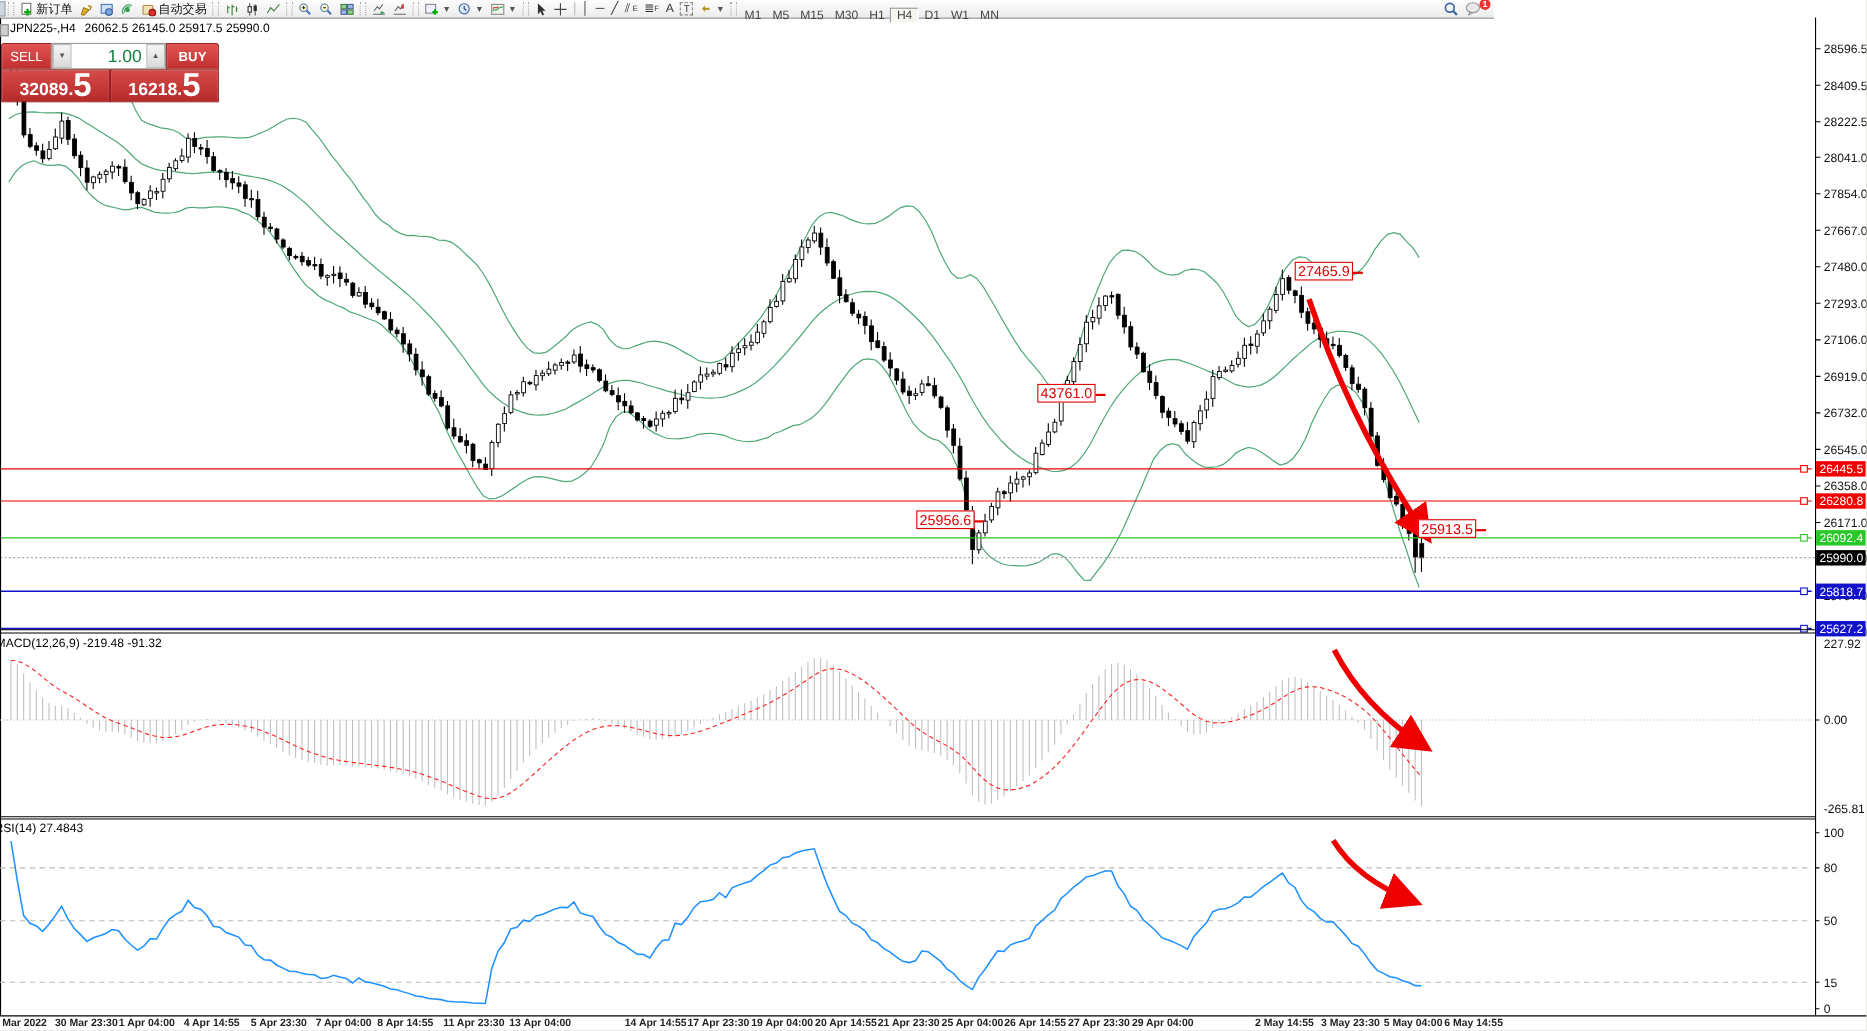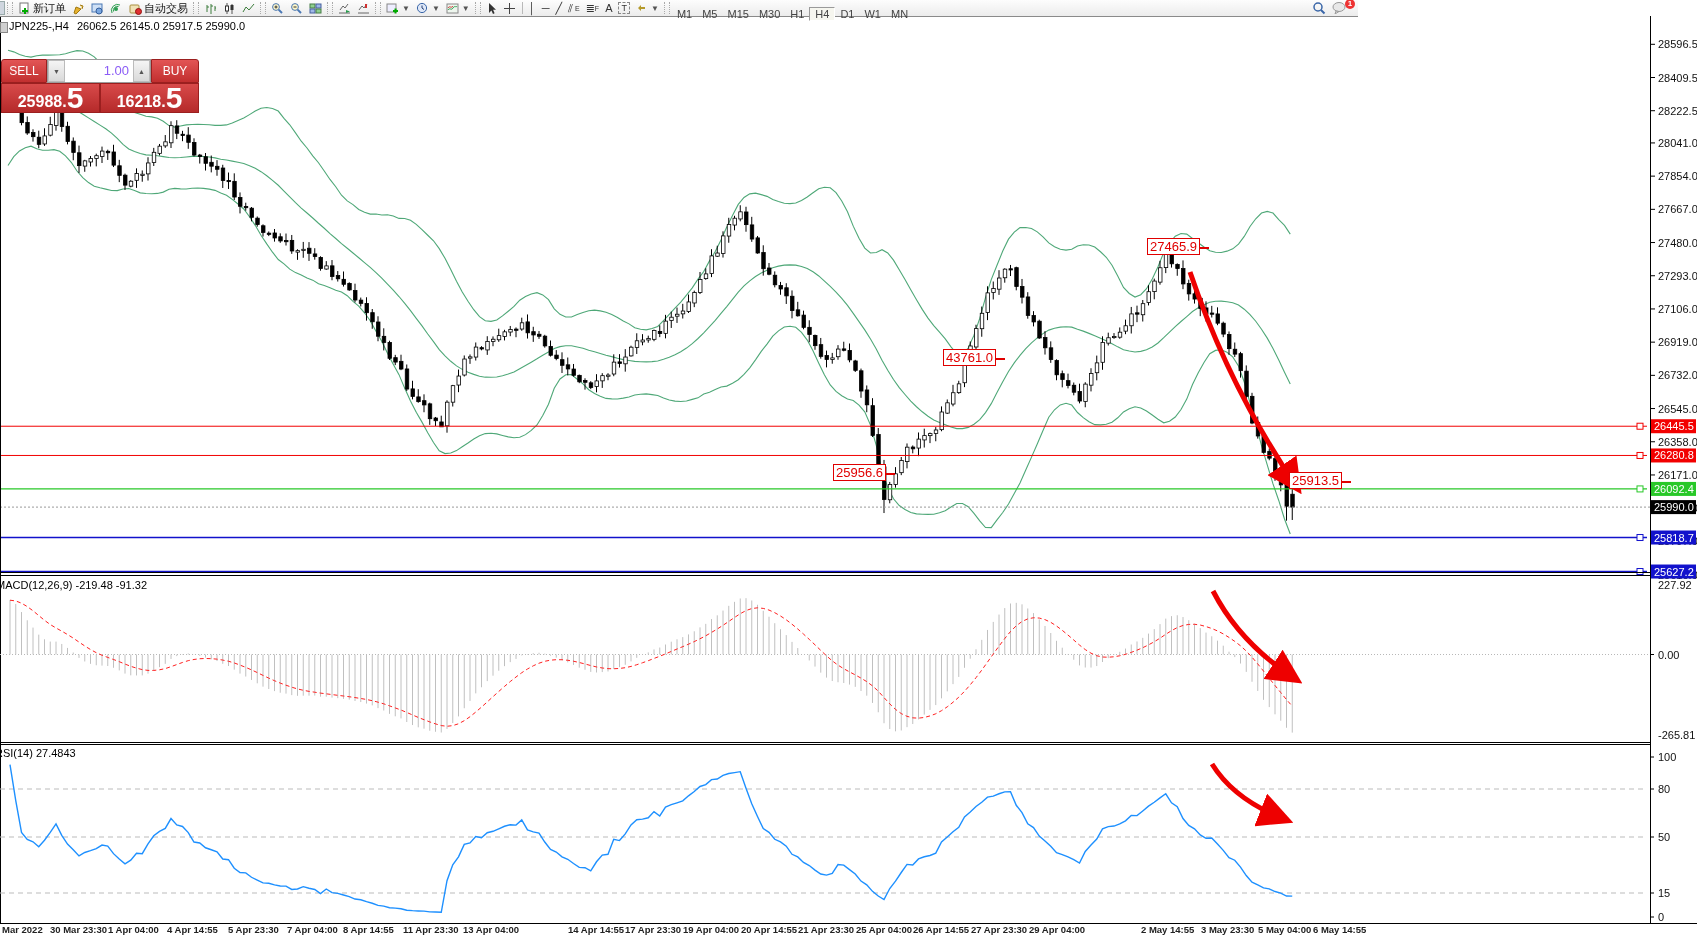--- a/index.html
+++ b/index.html
@@ -21,30 +21,30 @@
   .tb-right{margin-left:auto;display:flex;align-items:center;}
   .badge{position:relative;display:inline-block;}
   .badge b{position:absolute;top:-2px;right:-5px;background:#e33;color:#fff;border-radius:50%;
     width:10px;height:10px;font-size:8px;line-height:10px;text-align:center;font-weight:bold;}
   .sub{font-size:7px;vertical-align:sub;}
   
   #chart-title{position:absolute;left:9px;top:20px;font-size:11px;color:#000;z-index:20;}
   #chart-title .sym{margin-right:8px;}
   #title-ic{position:absolute;left:0;top:22px;width:6px;height:9px;background:#cfcfcf;border:1px solid #888;z-index:20;}
   
-  #quote{position:absolute;left:1px;top:39px;width:198px;z-index:25;font-family:"Liberation Sans",sans-serif;margin-top:20px;}
+  #quote{position:absolute;left:1px;top:39px;width:198px;z-index:25;font-family:"Liberation Sans",sans-serif;}
   #quote .row1{display:flex;height:24px;}
   .redbtn{background:linear-gradient(#e25555,#c12f2f);border:1px solid #9b1f1f;color:#fff;
     display:flex;align-items:center;justify-content:center;font-size:12px;}
   #sell-btn{flex:0 0 44px;border-radius:3px 0 0 0;}
-  #buy-btn{flex:0 0 46px;border-radius:0 3px 0 0;}
+  #buy-btn{flex:0 0 46px;border-radius:0 3px 0 0;font-weight:bold;}
   #vol-wrap{flex:1;display:flex;border:1px solid #9b9b9b;background:#fff;}
   .spinbtn{flex:0 0 15px;background:linear-gradient(#f5f5f5,#d9d9d9);border:1px solid #bbb;
     font-size:7px;color:#555;display:flex;align-items:center;justify-content:center;}
-  #vol-val{flex:1;text-align:right;font-size:13px;color:#8b5cf6;padding:3px 4px 12px 0;}
+  #vol-val{flex:1;text-align:right;font-size:16px;color:#15803d;padding:3px 4px 12px 0;}
   #quote .row2{display:flex;height:30px;}
   .bigprice{flex:1;display:flex;align-items:flex-end;justify-content:center;gap:0;
     background:linear-gradient(#d84a4a,#b52a2a);border:1px solid #9b1f1f;color:#fff;padding-bottom:1px;}
   .bigprice .pm{font-size:16px;font-weight:bold;line-height:18px;}
   .bigprice .pb{font-size:30px;font-weight:bold;line-height:26px;}
   
   .indlabel{position:absolute;font-size:11px;color:#000;z-index:20;}
   
   .anno{position:absolute;border:1px solid #e00000;background:#fff;color:#e00000;
     font-size:13px;line-height:15px;padding:0 2px;z-index:22;}
@@ -1059,30 +1059,30 @@
       <div class="redbtn" id="sell-btn">SELL</div>
       <div id="vol-wrap">
         <span class="spinbtn">▼</span>
         <span id="vol-val">1.00</span>
         <span class="spinbtn">▲</span>
       </div>
       <div class="redbtn" id="buy-btn">BUY</div>
     </div>
     <div class="row2">
       <div class="bigprice">
-          <span class="pm">25988.</span>
+          <span class="pm">32089.</span>
           <span class="pb">5</span>
         </div>
       <div class="bigprice">
           <span class="pm">16218.</span>
           <span class="pb">5</span>
         </div>
     </div>
   </div>
 
   <div class="indlabel" style="left:-4px;top:579px;">MACD(12,26,9) -219.48 -91.32</div>
   <div class="indlabel" style="left:-5px;top:747px;">RSI(14) 27.4843</div>
 
-  <div class="anno" id="anno0" style="left: 1147px; top: 238px; text-align: center;">27465.9</div>
+  <div class="anno" id="anno0" style="left: 1177px; top: 238px; text-align: center;">27465.9</div>
   <div class="anno" id="anno1" style="left: 943px; top: 349px;">43761.0</div>
   <div class="anno" id="anno2" style="left: 822px; top: 464px; margin-left: 11px;">25956.6</div>
   <div class="anno" id="anno3" style="left: 1289px; top: 472px;">25913.5</div>
 </div>
 
 </body></html>

